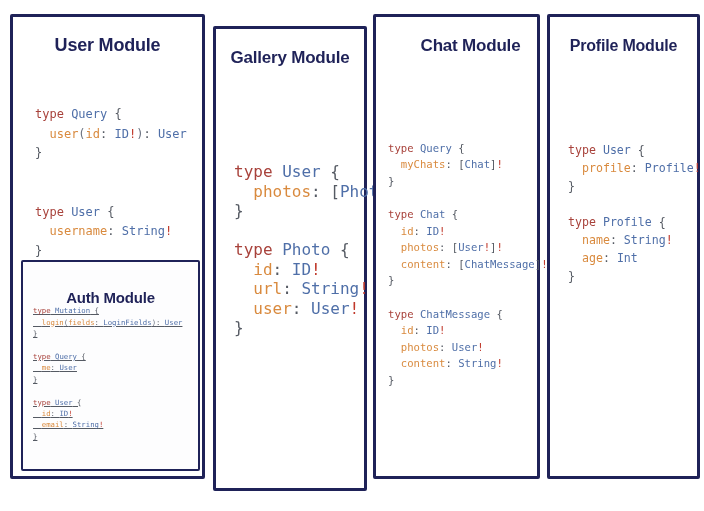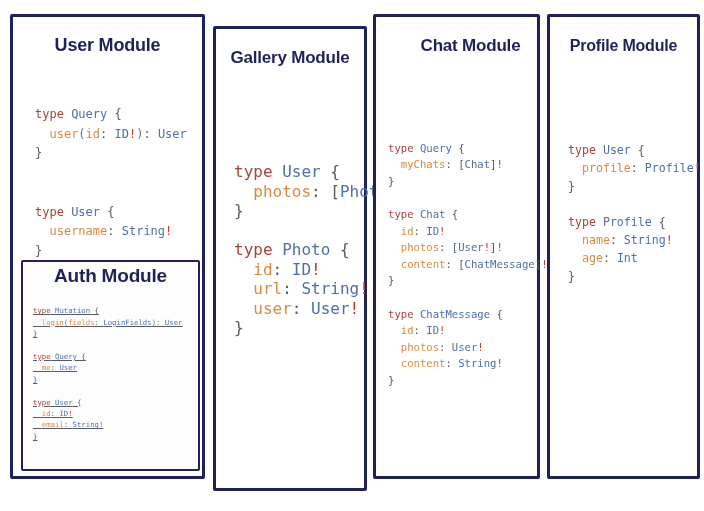--- a/index.html
+++ b/index.html
@@ -67,21 +67,21 @@
     position: absolute;
     box-sizing: border-box;
     left: 8px;
     top: 243px;
     width: 179px;
     height: 211px;
     background: #fdfdfe;
     border: 2px solid #1f2258;
     border-radius: 2px;
   }
-  #panel-auth .panel-title { font-size: 19px; margin-top: 3px; }
+  #panel-auth .panel-title { font-size: 15px; margin-top: 27px; }
 
   .code-block {
     position: absolute;
   }
 
   
   #code-user    { left: 22px; top: 76px;  font-size: 12px; line-height: 19.5px; }
   
   #code-auth    { left: 10px; top: 36px;  font-size: 7.3px;  line-height: 11.4px; text-decoration: underline; }
   

